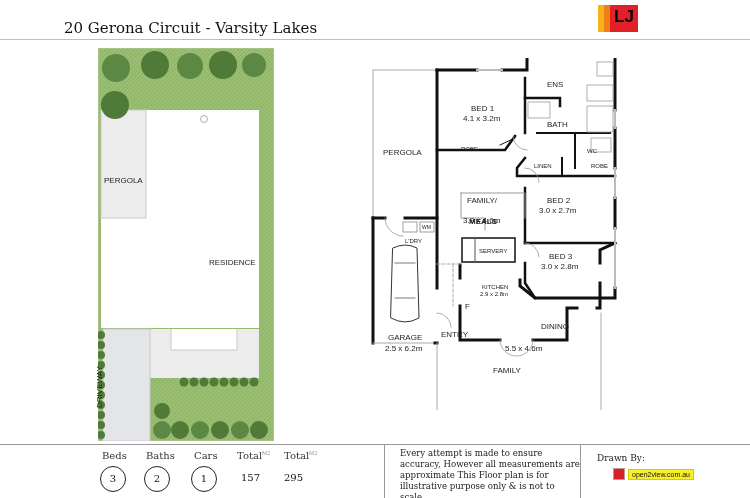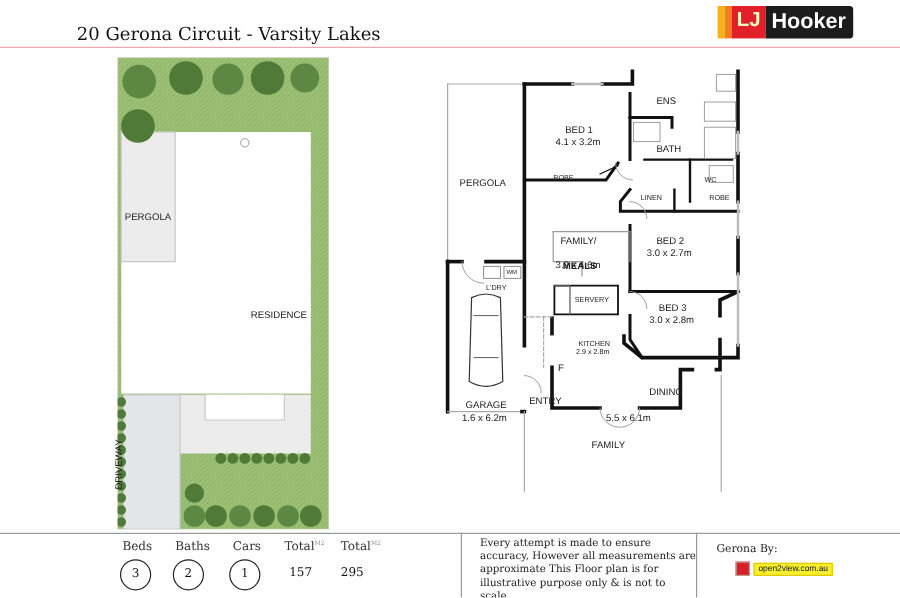--- a/index.html
+++ b/index.html
@@ -2,21 +2,21 @@
 <html><head>
 <meta charset="utf-8">
 <style>
   html,body{margin:0;padding:0;background:#fff;}
   body{width:750px;height:498px;position:relative;overflow:hidden;font-family:"Liberation Sans",sans-serif;}
   .title{position:absolute;left:64px;top:19px;font-family:"DejaVu Serif",serif;font-size:15px;color:#111;}
   .hr-top{position:absolute;left:0;top:39px;width:750px;height:1px;background:#f2a6b0;}
   .logo{position:absolute;left:598px;top:5px;height:27px;display:flex;}
   .logo .s1{width:6px;background:#f7b21a;}
   .logo .s2{width:6px;background:#f07f19;}
-  .logo .lj{background:#e2202a;color:#fef9c3;font-weight:bold;font-size:17px;padding:2px 4px 0 4px;}
+  .logo .lj{background:#e2202a;color:#000000;font-weight:bold;font-size:17px;padding:2px 4px 0 4px;}
   .logo .hk{background:#1c1c1c;color:#fff;font-weight:bold;font-size:18px;padding:2px 6px 0 5px;border-radius:0 3px 3px 0;}
   .hr-bot{position:absolute;left:0;top:444px;width:750px;height:1px;background:#999;}
   .stat-label{position:absolute;top:450px;font-family:"DejaVu Serif",serif;font-size:10px;color:#333;}
   .stat-label sup{font-size:5px;color:#888;}
   .stat-circle{position:absolute;top:466px;width:24px;height:24px;border:1px solid #222;border-radius:50%;text-align:center;line-height:24px;font-family:"DejaVu Serif",serif;font-size:10px;color:#111;}
   .stat-val{position:absolute;top:472px;font-family:"DejaVu Serif",serif;font-size:10px;color:#111;text-align:center;}
   .vline{position:absolute;top:444px;width:1px;height:54px;background:#999;}
   .disclaimer{position:absolute;left:400px;top:448px;width:182px;font-family:"DejaVu Serif",serif;font-size:8.6px;line-height:11px;color:#222;}
   .drawn{position:absolute;left:597px;top:453px;font-family:"DejaVu Serif",serif;font-size:9px;color:#222;}
   .o2v{position:absolute;left:613px;top:468px;display:flex;align-items:center;}
@@ -28,21 +28,20 @@
 </head>
 <body>
 
 <div class="title">20 Gerona Circuit - Varsity Lakes</div>
 <div class="hr-top"></div>
 
 <div class="logo">
   <span class="s1"></span>
   <span class="s2"></span>
   <span class="lj">LJ</span>
-  <span class="hk">Hooker</span>
 </div>
 
 <div style="position:absolute;left:98px;top:48px;width:176px;height:393px;">
   <svg width="176" height="393" viewBox="0 0 176 393">
     <defs>
       <pattern id="grass" width="4" height="4" patternUnits="userSpaceOnUse">
         <rect width="4" height="4" fill="#93b86c"></rect>
         <path d="M0 4 L4 0" stroke="#a3c47e" stroke-width="1"></path>
       </pattern>
     </defs>
@@ -203,24 +202,24 @@
   <div class="lbl" style="left:174px;top:148px;">3.0 x 2.7m</div>
   <div class="lbl" style="left:184px;top:194px;">BED 3</div>
   <div class="lbl" style="left:176px;top:204px;">3.0 x 2.8m</div>
   <div class="lbl lbl-s" style="left:40px;top:180px;">L'DRY</div>
   <div class="lbl lbl-s" style="left:57px;top:166px;font-size:5px;">WM</div>
   <div class="lbl lbl-s" style="left:114px;top:190px;">SERVERY</div>
   <div class="lbl lbl-s" style="left:117px;top:226px;">KITCHEN</div>
   <div class="lbl lbl-s" style="left:115px;top:233px;">2.9 x 2.8m</div>
   <div class="lbl" style="left:100px;top:244px;">F</div>
   <div class="lbl" style="left:23px;top:275px;">GARAGE</div>
-  <div class="lbl" style="left:20px;top:286px;">1.6 x 6.2m</div>
+  <div class="lbl" style="left:20px;top:286px;">2.5 x 6.2m</div>
   <div class="lbl" style="left:76px;top:272px;">ENTRY</div>
   <div class="lbl" style="left:176px;top:264px;">DINING</div>
-  <div class="lbl" style="left:140px;top:286px;">5.5 x 6.1m</div>
+  <div class="lbl" style="left:140px;top:286px;">5.5 x 4.6m</div>
   <div class="lbl" style="left:128px;top:308px;">FAMILY</div>
 </div>
 
 <div class="hr-bot"></div>
 
 <div class="stat-label" style="left:102px;">Beds</div>
 <div class="stat-label" style="left:146px;">Baths</div>
 <div class="stat-label" style="left:194px;">Cars</div>
 <div class="stat-label" style="left:237px;"><span>Total</span><sup>M2</sup></div>
 <div class="stat-label" style="left:284px;"><span>Total</span><sup>M2</sup></div>
@@ -228,17 +227,17 @@
 <div class="stat-circle" style="left:100px;">3</div>
 <div class="stat-circle" style="left:144px;">2</div>
 <div class="stat-circle" style="left:191px;">1</div>
 <div class="stat-val" style="left:241px;">157</div>
 <div class="stat-val" style="left:284px;">295</div>
 
 <div class="vline" style="left:384px;"></div>
 <div class="vline" style="left:580px;"></div>
 
 <div class="disclaimer">Every attempt is made to ensure accuracy, However all measurements are approximate This Floor plan is for illustrative purpose only &amp; is not to scale.</div>
-<div class="drawn">Gerona By:</div>
+<div class="drawn">Drawn By:</div>
 <div class="o2v">
   <span class="ic"></span>
   <span class="tx">open2view.com.au</span>
 </div>
 
 </body></html>

